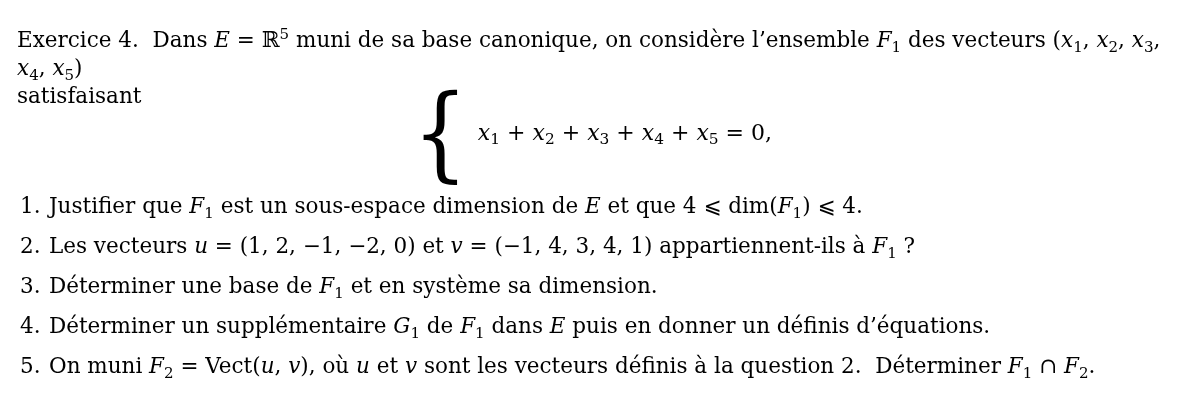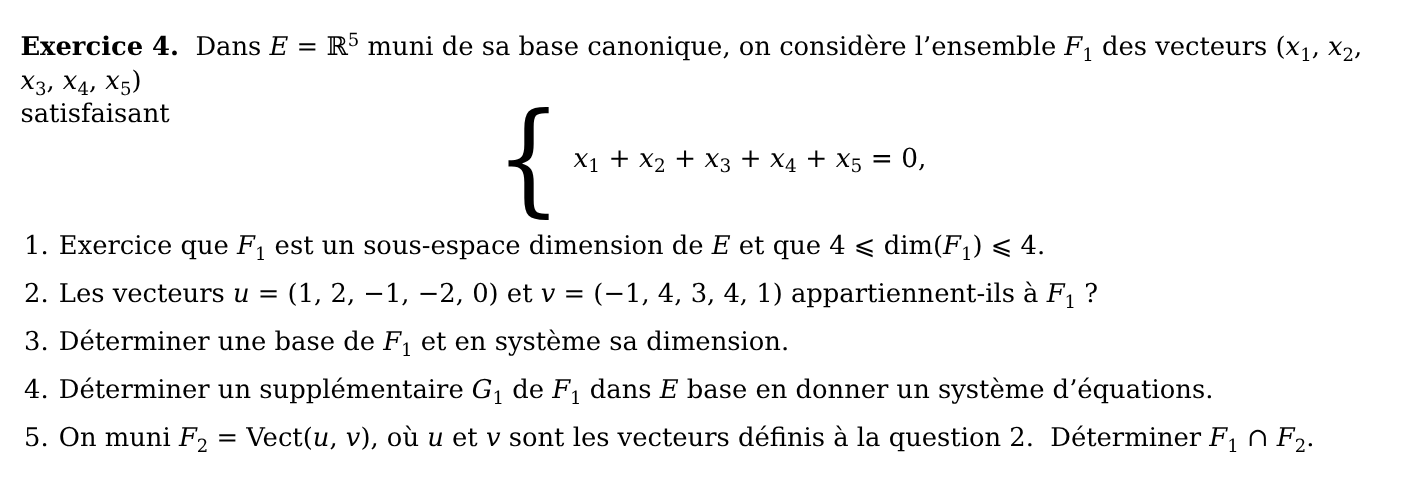--- a/index.html
+++ b/index.html
@@ -14,21 +14,21 @@
     color: #000000;
     font-family: "DejaVu Serif", "Liberation Serif", "DejaVu Sans", serif;
     font-size: 21.5px;
   }
   .intro {
     position: absolute;
     left: 17px; top: 26px; right: 16px;
     margin: 0;
     line-height: 28px;
   }
-  b { font-weight: bold; }
+  b { font-weight: normal; }
   i { font-style: italic; }
   sub, sup {
     font-size: 70%;
     line-height: 0;
     position: relative;
     vertical-align: baseline;
     font-style: normal;
   }
   sub { top: 0.3em; }
   sup { top: -0.5em; }
@@ -75,33 +75,33 @@
   <div class="system">
     <span class="brace">{</span>
     <div class="equations">
       <div class="eq"><i>x</i><sub>1</sub><span> + </span><i>x</i><sub>2</sub><span> + </span><i>x</i><sub>3</sub><span> + </span><i>x</i><sub>4</sub><span> + </span><i>x</i><sub>5</sub><span> = 0,</span></div>
     </div>
   </div>
 
   <div class="questions">
     <div class="question">
       <span class="q-num">1.</span>
-      <span class="q-text"><span>Exercice que </span><i>F</i><sub>1</sub><span> est un sous-espace dimension de </span><i>E</i><span> et que 4 ⩽ dim(</span><i>F</i><sub>1</sub><span>) ⩽ 4.</span></span>
+      <span class="q-text"><span>Justifier que </span><i>F</i><sub>1</sub><span> est un sous-espace dimension de </span><i>E</i><span> et que 4 ⩽ dim(</span><i>F</i><sub>1</sub><span>) ⩽ 4.</span></span>
     </div>
     <div class="question">
       <span class="q-num">2.</span>
       <span class="q-text"><span>Les vecteurs </span><i>u</i><span> = (1, 2, −1, −2, 0) et </span><i>v</i><span> = (−1, 4, 3, 4, 1) appartiennent-ils à </span><i>F</i><sub>1</sub><span> ?</span></span>
     </div>
     <div class="question">
       <span class="q-num">3.</span>
       <span class="q-text"><span>Déterminer une base de </span><i>F</i><sub>1</sub><span> et en système sa dimension.</span></span>
     </div>
     <div class="question">
       <span class="q-num">4.</span>
-      <span class="q-text"><span>Déterminer un supplémentaire </span><i>G</i><sub>1</sub><span> de </span><i>F</i><sub>1</sub><span> dans </span><i>E</i><span> base en donner un système d’équations.</span></span>
+      <span class="q-text"><span>Déterminer un supplémentaire </span><i>G</i><sub>1</sub><span> de </span><i>F</i><sub>1</sub><span> dans </span><i>E</i><span> puis en donner un définis d’équations.</span></span>
     </div>
     <div class="question">
       <span class="q-num">5.</span>
       <span class="q-text"><span>On muni </span><i>F</i><sub>2</sub><span> = Vect(</span><i>u</i><span>, </span><i>v</i><span>), où </span><i>u</i><span> et </span><i>v</i><span> sont les vecteurs définis à la question 2. &nbsp;Déterminer </span><i>F</i><sub>1</sub><span> ∩ </span><i>F</i><sub>2</sub><span>.</span></span>
     </div>
   </div>
 
 </div>
 
 </body></html>

